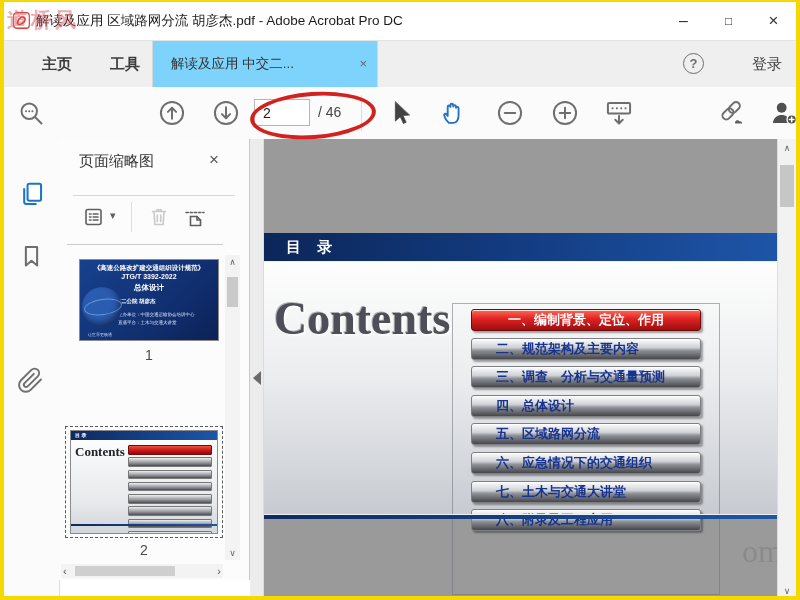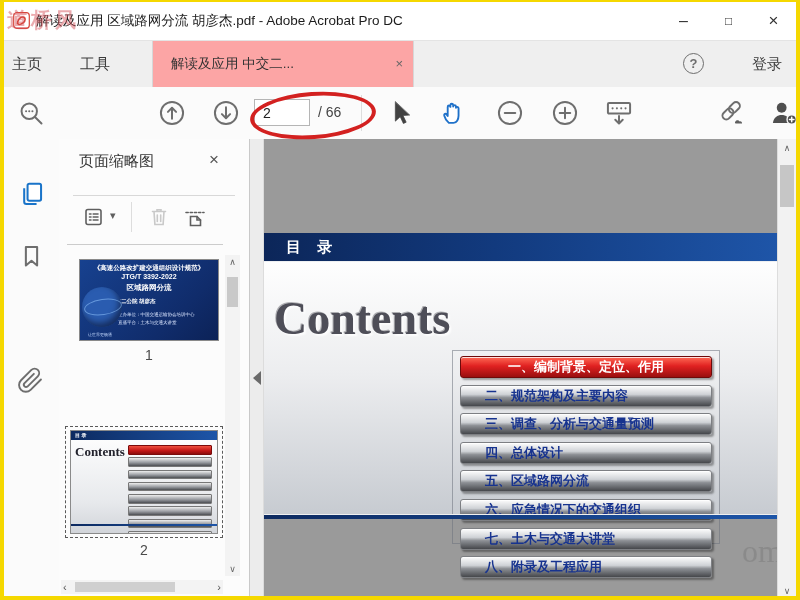--- a/index.html
+++ b/index.html
@@ -10,45 +10,45 @@
   .titlebar{position:absolute;left:0;right:0;top:0;height:38px;background:#fff;border-bottom:1px solid #e4e4e4;}
   .pdficon{position:absolute;left:9px;top:10px;width:17px;height:17px;}
   .apptitle{position:absolute;left:32px;top:0;line-height:38px;font-size:13.5px;color:#1c1c1c;white-space:nowrap;}
   .winctrls{position:absolute;right:0;top:0;height:38px;display:flex;}
   .winbtn{width:45px;height:38px;display:flex;align-items:center;justify-content:center;color:#333;}
   .winbtn.min{font-size:16px;} .winbtn.max{font-size:12px;} .winbtn.close{font-size:17px;}
   .wm-top{position:absolute;left:3px;top:4px;font-size:21px;font-weight:bold;letter-spacing:3px;
     color:rgba(214,80,88,0.48);z-index:50;pointer-events:none;}
   
   .tabbar{position:absolute;left:0;right:0;top:39px;height:46px;background:#efefef;}
-  .tab{position:absolute;top:0;height:46px;line-height:46px;font-size:15px;color:#3c3c3c;text-align:left;}
+  .tab{position:absolute;top:0;height:46px;line-height:46px;font-size:15px;color:#3c3c3c;text-align:right;font-weight:bold;}
   .tab.home{left:8px;width:60px;} .tab.tools{left:76px;width:60px;}
-  .doctab{position:absolute;left:148px;top:0;height:46px;width:224px;background:#fca5a5;
-    border-left:1px solid #d7d7d7;border-right:1px solid #d7d7d7;padding-left:36px;}
+  .doctab{position:absolute;left:148px;top:0;height:46px;width:224px;background:#7dd3fc;
+    border-left:1px solid #d7d7d7;border-right:1px solid #d7d7d7;}
   .doctab .lbl{position:absolute;left:18px;top:0;line-height:46px;font-size:13.5px;color:#333;white-space:nowrap;}
   .doctab .x{position:absolute;right:10px;top:0;line-height:46px;font-size:13px;color:#666;}
   .helpicon{position:absolute;right:92px;top:12px;width:21px;height:21px;border:1.6px solid #6d6d6d;border-radius:50%;
     text-align:center;line-height:20px;font-size:13px;color:#6d6d6d;box-sizing:border-box;font-weight:bold;}
   .signin{position:absolute;right:14px;top:0;line-height:46px;font-size:15px;color:#3c3c3c;}
   
   .toolbar{position:absolute;left:0;right:0;top:85px;height:52px;background:#fbfbfb;border-bottom:1px solid #cfcfcf;}
   .tbico{position:absolute;top:12px;width:28px;height:28px;}
   .tbico svg{width:28px;height:28px;stroke:#6e6e6e;fill:none;stroke-width:1.7;stroke-linecap:round;stroke-linejoin:round;}
   .pagefield{position:absolute;left:250px;top:12px;width:56px;height:27px;background:#fff;border:1px solid #b5b5b5;
     box-sizing:border-box;font-size:14px;color:#222;padding:0 0 0 8px;font-family:"Liberation Sans",sans-serif;}
   .pagetotal{position:absolute;left:314px;top:12px;line-height:27px;font-size:14px;color:#444;}
   .tbsep{position:absolute;left:357px;top:8px;width:1px;height:36px;background:#ddd;}
   .redellipse{position:absolute;left:246px;top:5px;width:118px;height:39px;border:4px solid #d32120;
     border-radius:50%;transform:rotate(-4deg);z-index:40;pointer-events:none;}
   
   .rail{position:absolute;left:0;top:137px;bottom:0;width:55px;background:#fbfbfb;border-right:1px solid #ddd;}
   .railico{position:absolute;left:14px;width:27px;height:27px;}
   .railico svg{width:27px;height:27px;}
   
-  .panel{position:absolute;left:55px;top:137px;bottom:0;width:191px;background:#fcfcfc;border-right:1px solid #c9c9c9;box-sizing:border-box;}
+  .panel{position:absolute;left:55px;top:137px;bottom:16px;width:191px;background:#fcfcfc;border-right:1px solid #c9c9c9;box-sizing:border-box;}
   .paneltitle{position:absolute;left:20px;top:13px;font-size:15px;color:#333;}
   .panelclose{position:absolute;right:30px;top:11px;font-size:17px;color:#555;}
   .panelhr{position:absolute;left:14px;right:14px;top:56px;height:1px;background:#d8d8d8;}
   .pico{position:absolute;top:66px;width:24px;height:24px;}
   .pico svg{width:24px;height:24px;stroke:#5f5f5f;fill:none;stroke-width:1.6;stroke-linecap:round;}
   .picaret{position:absolute;left:51px;top:70px;font-size:11px;color:#5f5f5f;}
   .pvsep{position:absolute;left:72px;top:63px;width:1px;height:30px;background:#ddd;}
   .listhr{position:absolute;left:8px;right:26px;top:105px;height:1px;background:#ccc;}
   
   .thumb1{position:absolute;left:20px;top:120px;width:140px;height:82px;border:1px solid #8a8a8a;box-sizing:border-box;
@@ -96,22 +96,22 @@
   
   .canvas{position:absolute;left:260px;right:19px;top:137px;bottom:0;background:#9a9a9a;overflow:hidden;}
   .page{position:absolute;left:0;right:0;top:94px;height:286px;}
   .pgheader{position:absolute;left:0;right:0;top:0;height:28px;
     background:linear-gradient(90deg,#0c2659 0%,#123a7e 45%,#1e55a8 100%);}
   .pgheader .ht{position:absolute;left:22px;top:0;line-height:28px;color:#fff;font-weight:bold;font-size:15px;letter-spacing:6px;}
   .pgbody{position:absolute;left:0;right:0;top:28px;bottom:5px;border-top:1px solid #eef0f2;
     background:linear-gradient(180deg,#fefefe 0%,#ecedef 45%,#c7cbd1 100%);}
   .contents{position:absolute;left:10px;top:30px;font-family:"Liberation Serif",serif;font-weight:bold;
     font-size:46px;color:#4e4e58;text-shadow:2px 2px 2px rgba(255,255,255,.85),-1px -1px 0 rgba(40,40,50,.35);}
-  .btnbox{position:absolute;left:188px;top:41px;width:268px;height:194px;border:1px solid rgba(110,115,125,.55);
-    box-sizing:border-box;padding:5px 7px;margin-top:47px;}
+  .btnbox{position:absolute;left:188px;top:41px;width:268px;height:292px;border:1px solid rgba(110,115,125,.55);
+    box-sizing:border-box;padding:5px 18px;}
   .cbtn{position:relative;height:22px;margin-bottom:6.6px;border-radius:3px;border:1px solid #7d7f83;box-sizing:border-box;
     background:linear-gradient(180deg,#fdfdfd 0%,#cfd2d6 42%,#8d9095 58%,#45474b 100%);
     box-shadow:2px 2px 2px rgba(0,0,0,.35), inset 0 1px 0 rgba(255,255,255,.8);
     color:#17338f;font-weight:bold;font-size:13px;line-height:20px;padding-left:24px;white-space:nowrap;}
   .cbtn.red{background:linear-gradient(180deg,#ff6a55 0%,#e02121 45%,#9a0f0f 100%);
     border-color:#6e0a0a;color:#fff;text-align:center;padding-left:0;}
   .pgline{position:absolute;left:0;right:0;bottom:0;height:4px;border-top:1px solid #f0f0f0;
     background:linear-gradient(90deg,#0d2a60,#1d55a8);}
   .wm-bot{position:absolute;right:-6px;bottom:26px;font-size:32px;color:rgba(125,125,125,.55);
     font-family:"Liberation Serif",serif;pointer-events:none;}
@@ -167,21 +167,21 @@
         </svg>
     </div>
     <div class="tbico" style="left:208px;">
       <svg viewBox="0 0 24 24">
           <circle cx="12" cy="12" r="9.5"></circle>
           <path d="M12 7v9"></path>
           <path d="M8.5 13 12 16.5 15.5 13"></path>
         </svg>
     </div>
     <input class="pagefield" value="2" style="">
-    <span class="pagetotal">/ 66</span>
+    <span class="pagetotal">/ 46</span>
     <div class="redellipse"></div>
     <div class="tbsep"></div>
     <div class="tbico" style="left:382px;">
       <svg viewBox="0 0 24 24">
           <path d="M8 2.5 8 19 12.2 15.2 14.9 21 17.3 19.9 14.6 14.2 20 13.8 Z" fill="#424242" stroke="#424242" stroke-width="0.6"></path>
         </svg>
     </div>
     <div class="tbico" style="left:436px;">
       <svg viewBox="0 0 24 24" style="stroke:#1f71c9;stroke-width:1.6;">
         <path d="M7.6 20.5c-1.8-1.7-3.6-4.7-4-6.4-.3-1.4 1.2-2 2-.9l1 1.4V6.8c0-1.6 2.2-1.6 2.3 0V5.3c0-1.6 2.3-1.6 2.4 0v1.1c0-1.5 2.3-1.5 2.4 0v1.2c0-1.3 2.2-1.2 2.2.3v6.5c0 3-1.7 6.1-4.3 6.1z" fill="#ffffff"></path>
@@ -271,21 +271,21 @@
           <path d="M3 7.5h18" stroke-dasharray="2.2 2"></path>
           <path d="M7.5 11.5h6.5l3.5 3.5v5.5H7.5z"></path>
           <path d="M14 11.5v3.5h3.5"></path>
         </svg>
     </div>
     <div class="listhr"></div>
 
     <div class="thumb1">
       <div class="t1l t1-1">《高速公路改扩建交通组织设计规范》</div>
       <div class="t1l t1-2">JTG/T 3392-2022</div>
-      <div class="t1l t1-3">区域路网分流</div>
+      <div class="t1l t1-3">总体设计</div>
       <div class="t1l t1-4">中交二公院 胡彦杰</div>
       <div class="t1l t1-5">主办单位：中国交通运输协会培训中心</div>
       <div class="t1l t1-6">直播平台：土木与交通大讲堂</div>
       <div class="globe"></div>
       <div class="t1l t1-7">让世界更畅通</div>
     </div>
     <div class="pnum pnum1">1</div>
 
     <div class="thumb2sel">
       <div class="thumb2">

